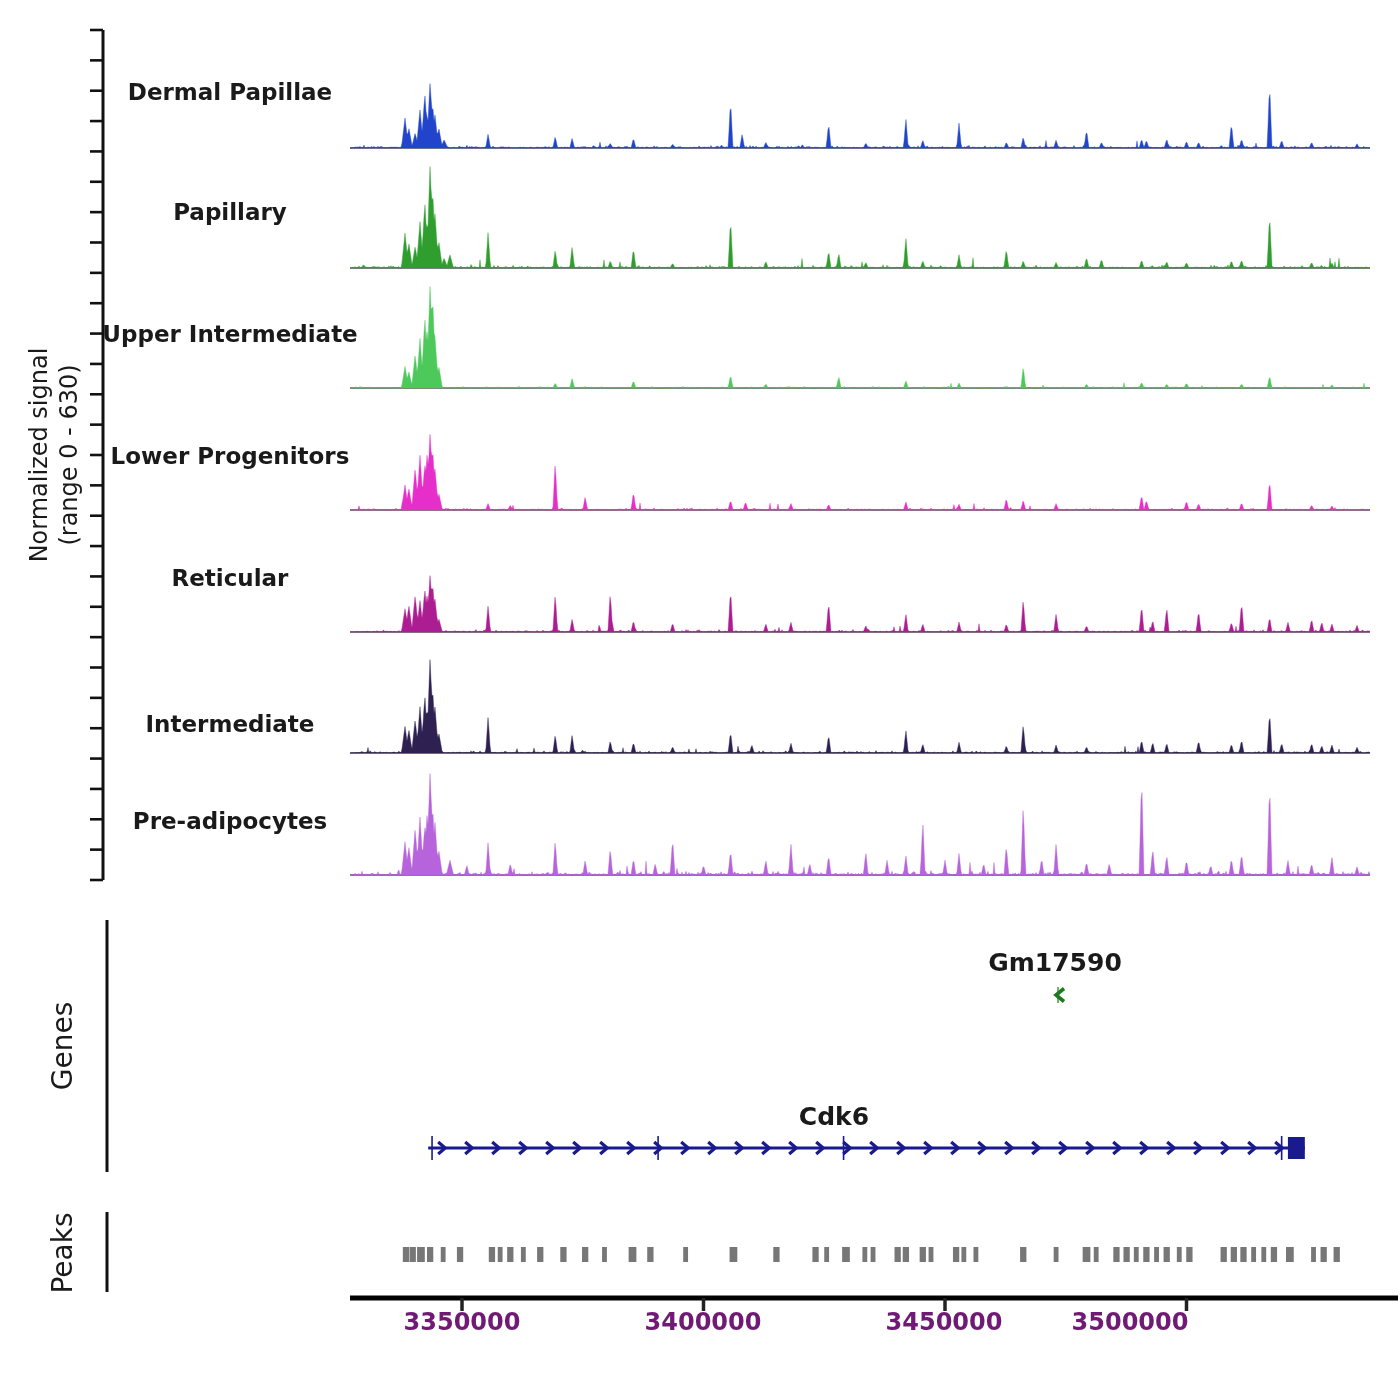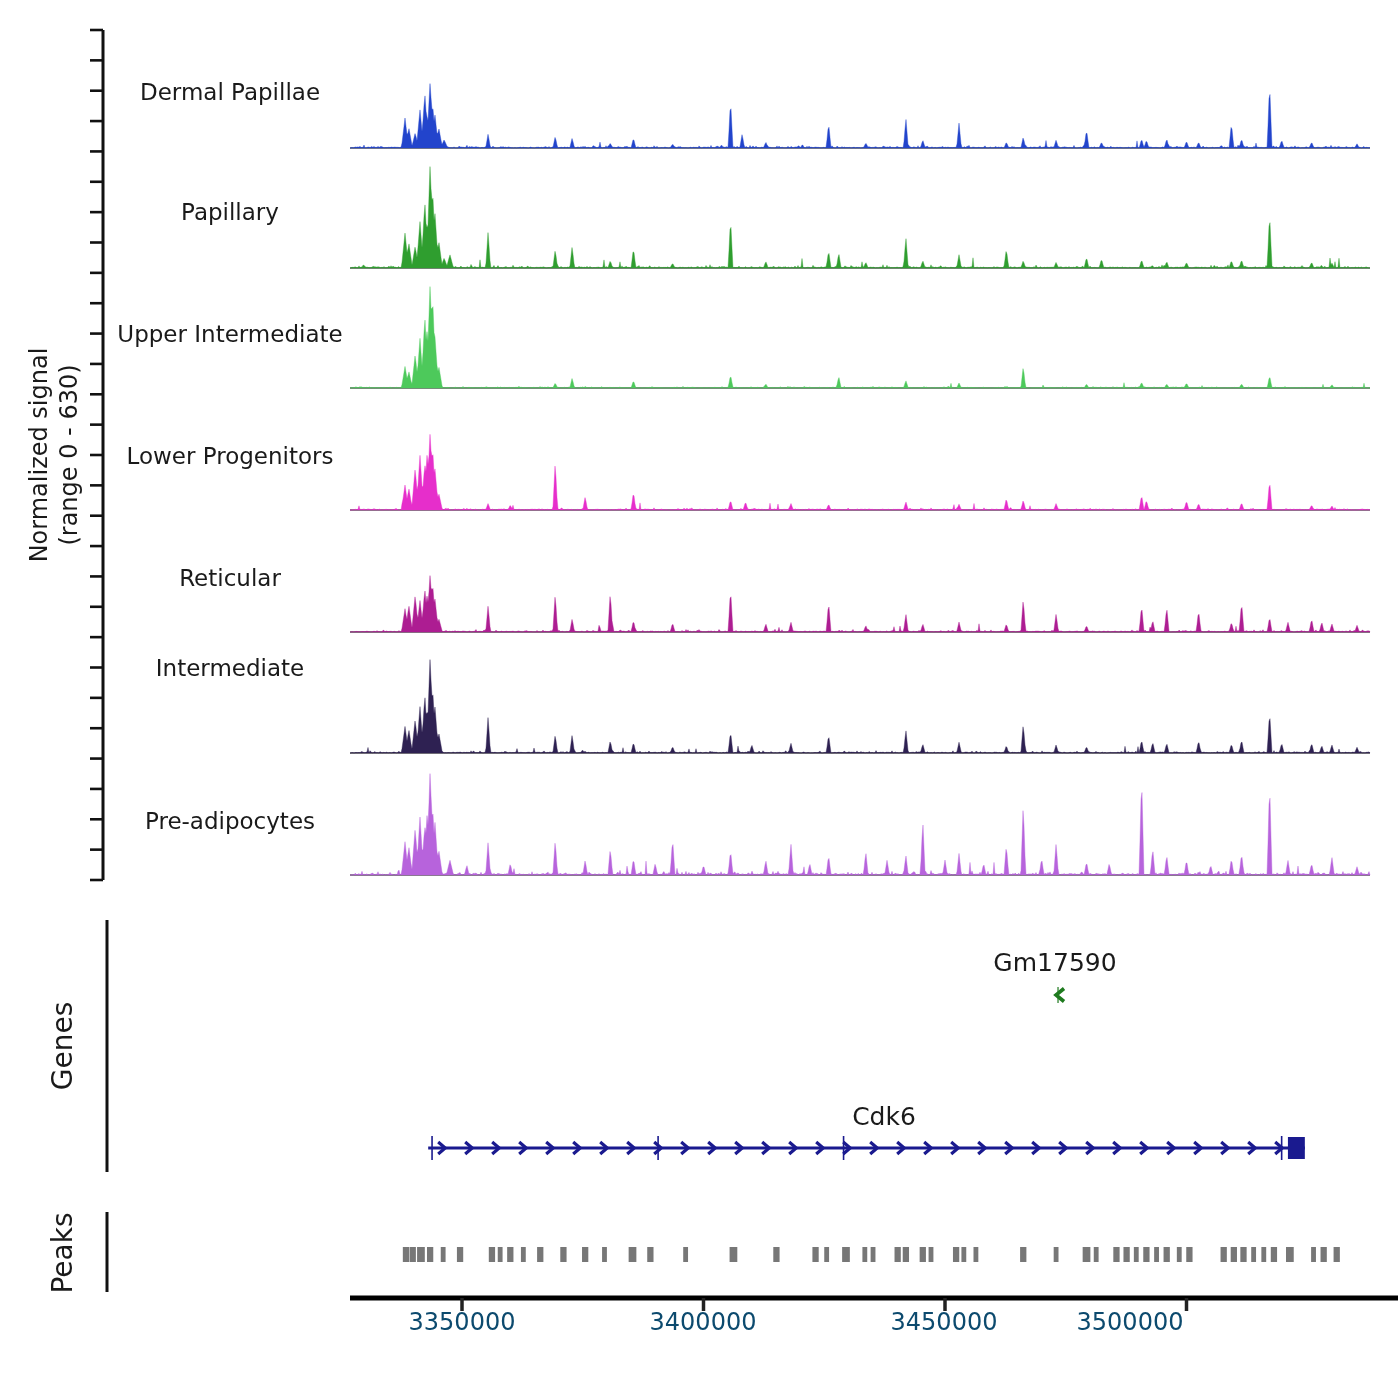--- a/index.html
+++ b/index.html
@@ -2,31 +2,31 @@
 <html><head>
 <meta charset="utf-8">
 <style>
   html,body{margin:0;padding:0;background:#ffffff;}
   .figure{
     position:relative;width:1400px;height:1400px;background:#ffffff;
     font-family:"DejaVu Sans","Liberation Sans",sans-serif;color:#1a1a1a;overflow:hidden;
   }
   #plot-svg{position:absolute;left:0;top:0;}
   .abs{position:absolute;white-space:nowrap;}
-  .ctr{transform:translate(-50%,-50%);}
+  .ctr{transform:translate(-50%,-50%);font-weight:bold;}
   .track-label{font-size:23px;color:#1a1a1a;left:230px;}
   .rot{transform:translate(-50%,-50%) rotate(-90deg);}
   .yaxis-title{left:54px;top:455px;font-size:24px;text-align:center;line-height:1.25;}
   .section-label{font-size:28px;}
   .genes-label{left:62px;top:1046px;}
   .peaks-label{left:62px;top:1253px;}
   .gene-name{font-size:25px;color:#1a1a1a;}
   .gm-label{left:1055px;top:962px;}
-  .cdk-label{left:884px;top:1116px;text-align:center;}
-  .x-tick-label{font-size:24px;color:#0c4a6e;top:1322px;}
+  .cdk-label{left:834px;top:1116px;text-align:center;}
+  .x-tick-label{font-size:24px;color:#701a75;top:1322px;}
   .xt0{left:462px}.xt1{left:703px}.xt2{left:944px}.xt3{left:1130px}
   .x-axis-title{left:860px;top:1353px;font-size:29px;color:#000000;}
 </style>
 </head>
 <body>
 
 <div class="figure">
 
   <svg id="plot-svg" width="1400" height="1400">
       <line x1="103" y1="30" x2="103" y2="880" stroke="#111" stroke-width="3"></line>
@@ -173,21 +173,21 @@
       <line x1="703.5" y1="1298" x2="703.5" y2="1311" stroke="#222" stroke-width="3.5"></line>
       <line x1="945" y1="1298" x2="945" y2="1311" stroke="#222" stroke-width="3.5"></line>
       <line x1="1186.5" y1="1298" x2="1186.5" y2="1311" stroke="#222" stroke-width="3.5"></line>
     </svg>
 
   <div class="abs ctr track-label" style="top:92px">Dermal Papillae</div>
   <div class="abs ctr track-label" style="top:212px">Papillary</div>
   <div class="abs ctr track-label" style="top:334px">Upper Intermediate</div>
   <div class="abs ctr track-label" style="top:456px">Lower Progenitors</div>
   <div class="abs ctr track-label" style="top:578px">Reticular</div>
-  <div class="abs ctr track-label" style="top:668px">Intermediate</div>
+  <div class="abs ctr track-label" style="top:724px">Intermediate</div>
   <div class="abs ctr track-label" style="top:821px">Pre-adipocytes</div>
 
   <div class="abs rot yaxis-title">
     <span style="display:block">Normalized signal</span>
     <span style="display:block">(range 0 - 630)</span>
   </div>
 
   <div class="abs rot section-label genes-label">Genes</div>
   <div class="abs rot section-label peaks-label">Peaks</div>
 

